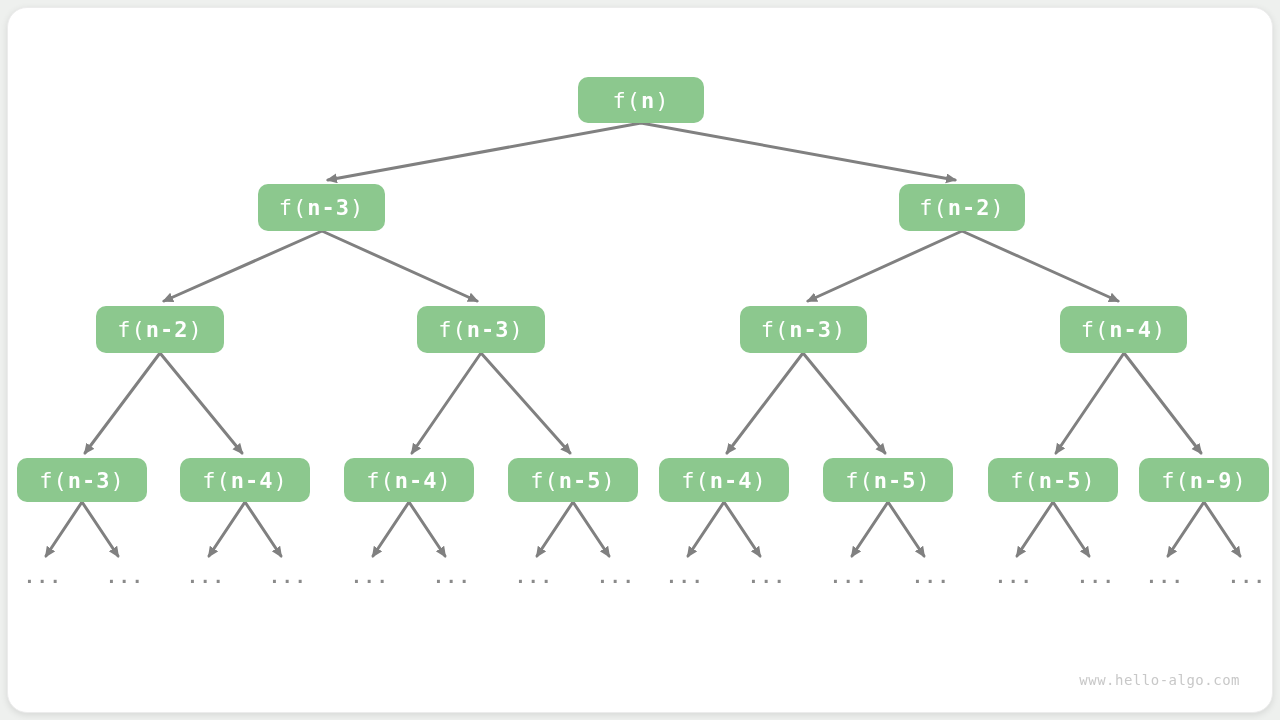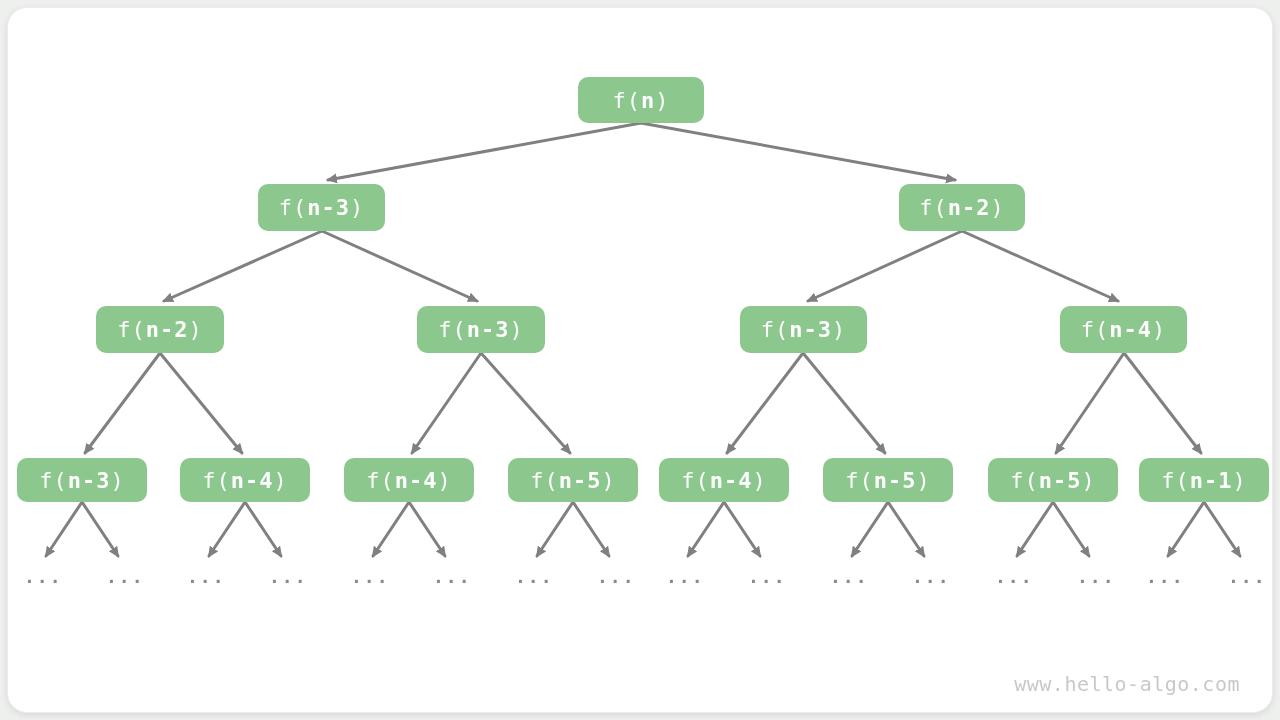--- a/index.html
+++ b/index.html
@@ -18,21 +18,21 @@
     display:flex;align-items:center;justify-content:center;
     color:#ffffff;font-size:22px;letter-spacing:1px;white-space:pre;
   }
   .node .mid{font-weight:bold;}
   .dots{
     position:absolute;top:566px;width:34px;text-align:center;
     color:#8a8a8a;font-weight:bold;font-size:18px;letter-spacing:2px;
   }
   .wm{
     position:absolute;right:40px;top:672px;
-    color:#c8c8c8;font-size:20px;letter-spacing:0.5px;
+    color:#c8c8c8;font-size:14px;letter-spacing:0.5px;
   }
 </style>
 </head>
 <body>
 
 <div class="stage">
   <div class="card"></div>
 
   <svg class="edges" viewBox="0 0 1280 720" fill="none">
     <defs>
@@ -87,21 +87,21 @@
   <div class="node" style="left:740px;top:306px;width:127px;height:47px"><span>f(</span><span class="mid">n-3</span><span>)</span></div>
   <div class="node" style="left:1060px;top:306px;width:127px;height:47px"><span>f(</span><span class="mid">n-4</span><span>)</span></div>
 
   <div class="node" style="left:17px;top:458px;width:130px;height:44px"><span>f(</span><span class="mid">n-3</span><span>)</span></div>
   <div class="node" style="left:180px;top:458px;width:130px;height:44px"><span>f(</span><span class="mid">n-4</span><span>)</span></div>
   <div class="node" style="left:344px;top:458px;width:130px;height:44px"><span>f(</span><span class="mid">n-4</span><span>)</span></div>
   <div class="node" style="left:508px;top:458px;width:130px;height:44px"><span>f(</span><span class="mid">n-5</span><span>)</span></div>
   <div class="node" style="left:659px;top:458px;width:130px;height:44px"><span>f(</span><span class="mid">n-4</span><span>)</span></div>
   <div class="node" style="left:823px;top:458px;width:130px;height:44px"><span>f(</span><span class="mid">n-5</span><span>)</span></div>
   <div class="node" style="left:988px;top:458px;width:130px;height:44px"><span>f(</span><span class="mid">n-5</span><span>)</span></div>
-  <div class="node" style="left:1139px;top:458px;width:130px;height:44px"><span>f(</span><span class="mid">n-1</span><span>)</span></div>
+  <div class="node" style="left:1139px;top:458px;width:130px;height:44px"><span>f(</span><span class="mid">n-9</span><span>)</span></div>
 
   <span class="dots" style="left:24px">...</span>
   <span class="dots" style="left:106px">...</span>
   <span class="dots" style="left:187px">...</span>
   <span class="dots" style="left:269px">...</span>
   <span class="dots" style="left:351px">...</span>
   <span class="dots" style="left:433px">...</span>
   <span class="dots" style="left:515px">...</span>
   <span class="dots" style="left:597px">...</span>
   <span class="dots" style="left:666px">...</span>

